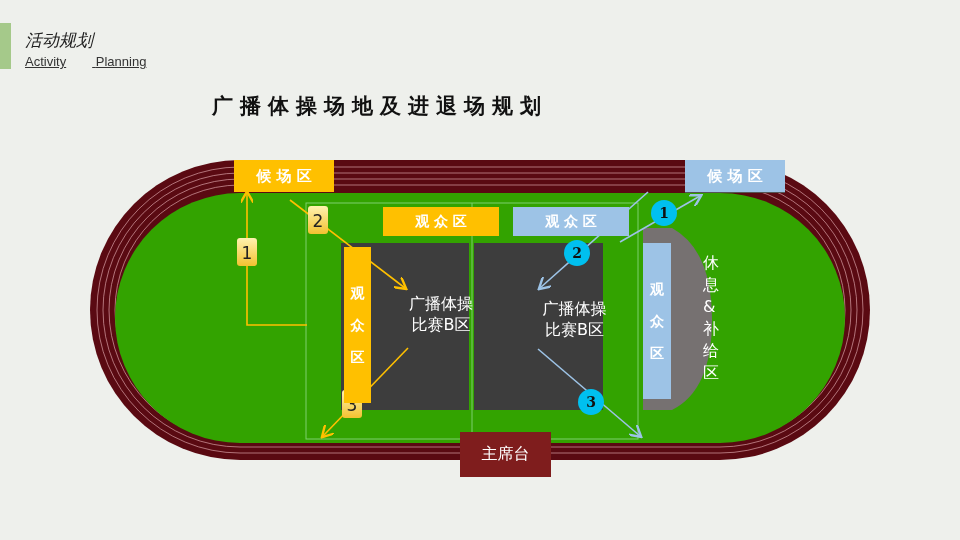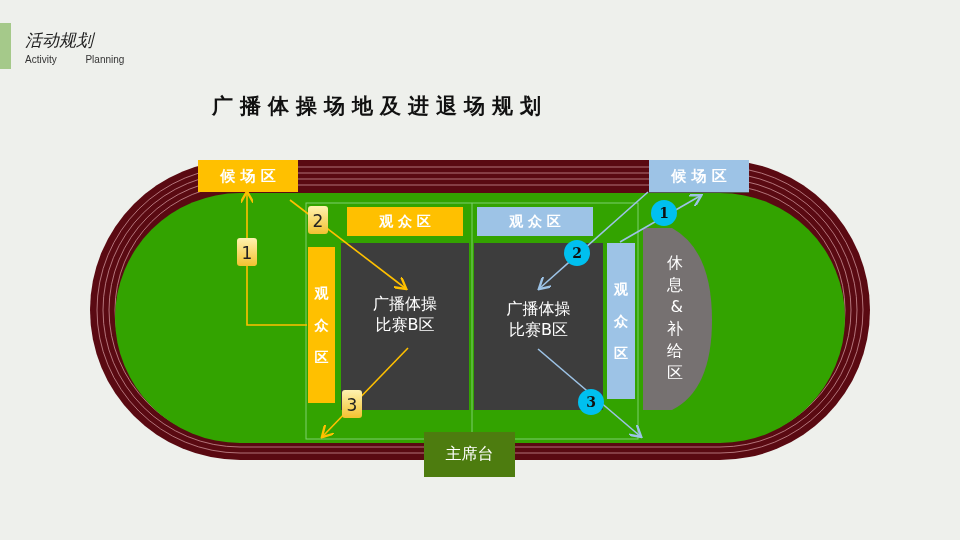--- a/index.html
+++ b/index.html
@@ -3,25 +3,25 @@
 <meta charset="utf-8">
 <style>
   html, body { margin:0; padding:0; }
   body {
     width:960px; height:540px; overflow:hidden; position:relative;
     background:#eef0ec;
     font-family:"DejaVu Sans","Liberation Sans",sans-serif;
   }
   .accent-bar { position:absolute; left:0; top:23px; width:11px; height:46px; background:#a5c98a; }
   .section-title { position:absolute; left:25px; top:29px; font-size:17px; color:#222;font-style:italic; }
-  .section-sub { position:absolute; left:25px; top:54px; font-size:10px; color:#333; font-family:"Liberation Sans",sans-serif; }
+  .section-sub { position:absolute; left:25px; top:54px; font-size:13px; color:#333; font-family:"Liberation Sans",sans-serif;text-decoration:underline; }
   .section-sub span { margin-right:26px; }
   .page-title { position:absolute; left:0; width:760px; top:92px; text-align:center; font-size:21px; letter-spacing:7px; color:#111; font-weight:bold; }
   svg { position:absolute; left:0; top:0; }
-  .lbl { position:absolute; color:#fff; font-weight:bold; display:flex; align-items:center; justify-content:center; text-align:right; }
+  .lbl { position:absolute; color:#fff; font-weight:bold; display:flex; align-items:center; justify-content:center; text-align:left;margin-left:36px; }
 </style>
 </head>
 <body>
 
 <div class="accent-bar"></div>
 <div class="section-title">活动规划</div>
 <div class="section-sub">
   <span>Activity</span>
   <span>Planning</span>
 </div>
@@ -110,13 +110,13 @@
 <div class="lbl" style="left:474px;top:295px;width:129px;height:50px;flex-direction:column;font-size:16px;font-weight:normal;">
   <span>广播体操</span>
   <span>比赛B区</span>
 </div>
 <div class="lbl" style="left:655px;top:250px;width:40px;height:135px;font-size:16px;white-space:pre;line-height:22px;font-weight:normal;">休
 息
 &amp;
 补
 给
 区</div>
-<div class="lbl" style="left:424px;top:432px;width:91px;height:45px;background:#4d7c0f;font-size:16px;font-weight:normal;">主席台</div>
+<div class="lbl" style="left:424px;top:432px;width:91px;height:45px;background:#7f1d1d;font-size:16px;font-weight:normal;">主席台</div>
 
 </body></html>

